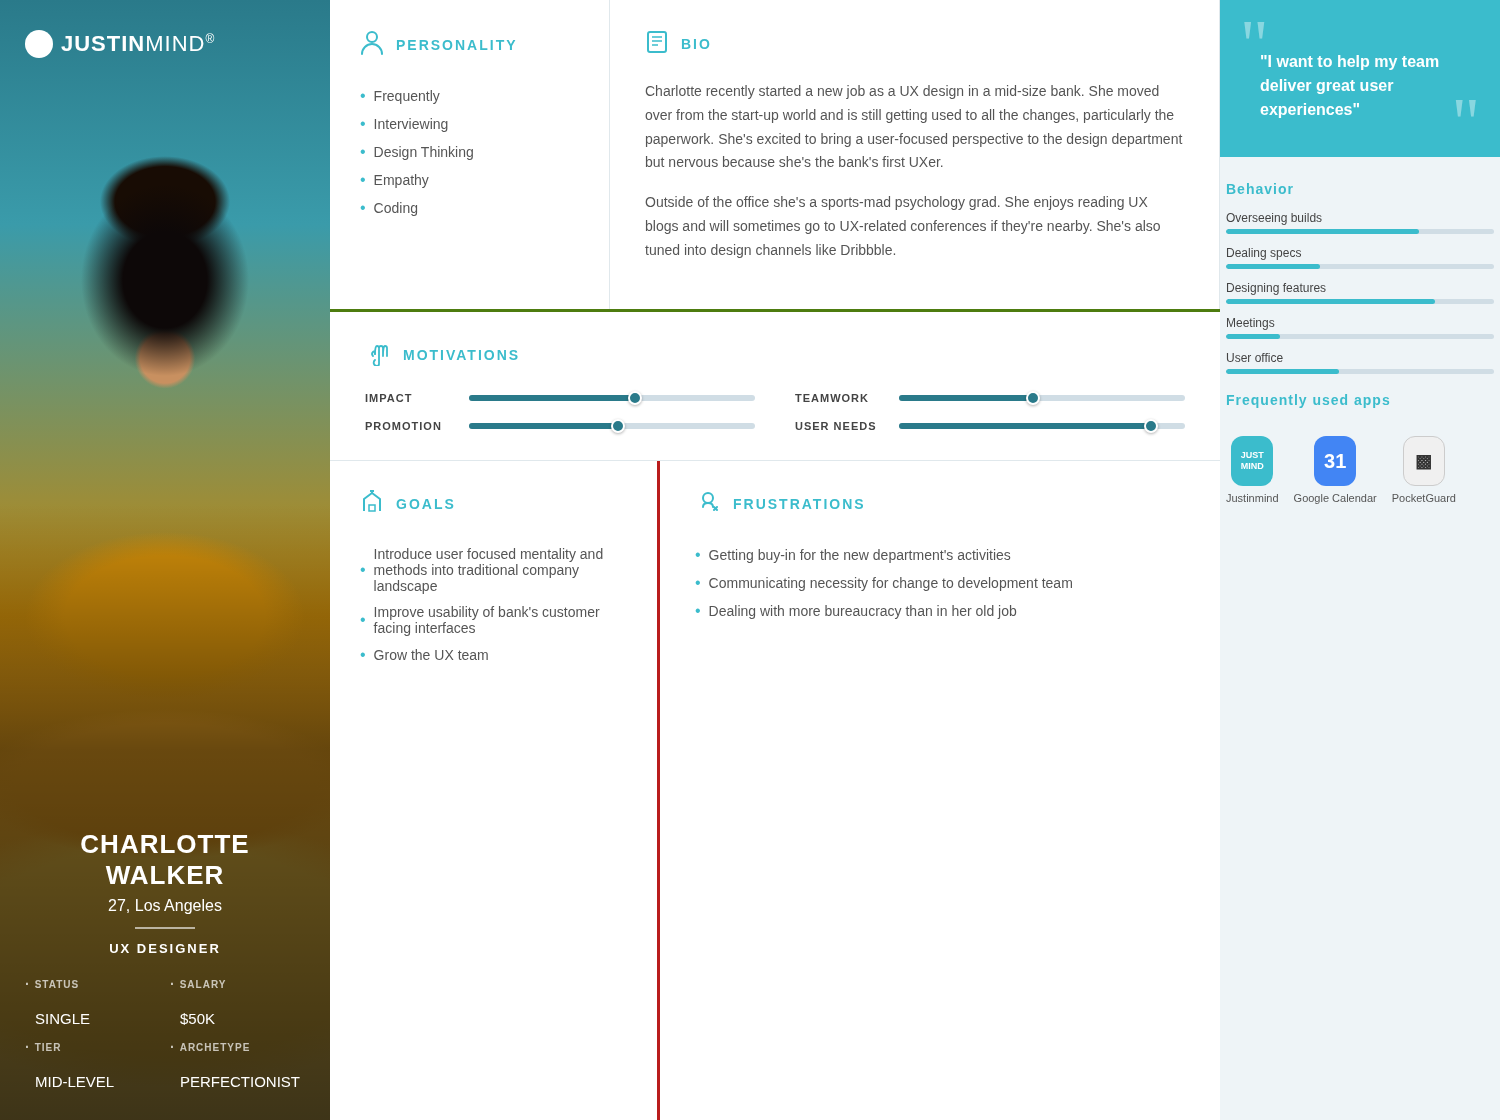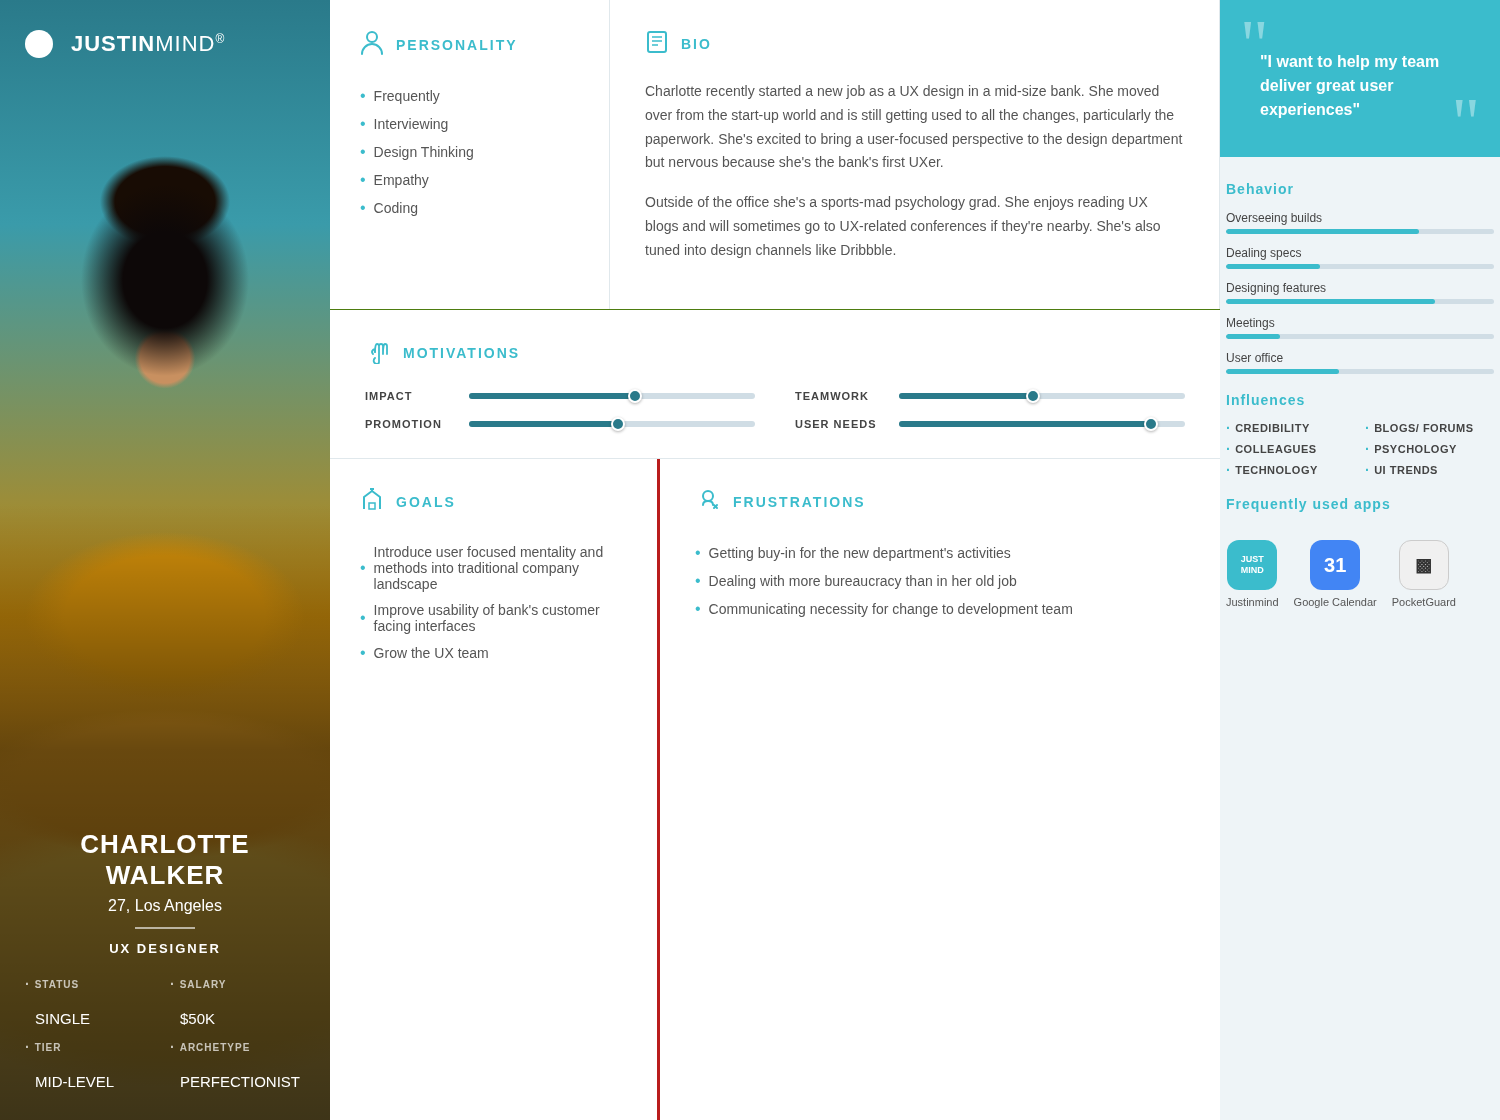--- a/index.html
+++ b/index.html
@@ -15,21 +15,21 @@
     .left-panel-bg {
       position: absolute; top: 0; left: 0; width: 100%; height: 100%;
       background: linear-gradient(to bottom, #2a7a8a 0%, #3a9baa 20%, #c4870a 55%, #e8a020 70%, #f5c040 85%, #f5d060 100%);
     }
     .left-panel-overlay {
       position: absolute; bottom: 0; left: 0; width: 100%; height: 55%;
       background: linear-gradient(to bottom, rgba(0,0,0,0) 0%, rgba(0,0,0,0.55) 40%, rgba(0,0,0,0.75) 100%);
     }
     .logo {
       position: absolute; top: 30px; left: 25px;
-      display: flex; align-items: center; gap: 18px;
+      display: flex; align-items: center; gap: 8px;
     }
     .logo-circle {
       width: 28px; height: 28px; border-radius: 50%; background: white;
     }
     .logo-text {
       color: white; font-size: 22px; font-weight: 300; letter-spacing: 1px;
     }
     .logo-text span { font-weight: 700; }
 
     .person-info {
@@ -67,21 +67,21 @@
 
     .main-content {
       flex: 1;
       display: flex;
       flex-direction: column;
     }
 
     
     .top-row {
       display: flex;
-      border-bottom: 1px solid #4d7c0f;
+      border-bottom: 3px solid #4d7c0f;
       background: white;
     }
 
     .personality-section {
       width: 280px;
       flex-shrink: 0;
       padding: 30px 30px;
       border-right: 1px solid #e0e8ec;
     }
 
@@ -186,21 +186,21 @@
     .apps-title {
       color: #3bbccc; font-size: 14px; font-weight: 700; letter-spacing: 1px; margin-bottom: 28px;
     }
     .apps-grid {
       display: flex; gap: 15px; align-items: flex-start;
     }
     .app-item {
       display: flex; flex-direction: column; align-items: center; gap: 6px;
     }
     .app-icon {
-      width: 50px; height: 50px; border-radius: 12px; display: flex; align-items: center; justify-content: center;
+      width: 42px; height: 50px; border-radius: 12px; display: flex; align-items: center; justify-content: center;
       font-size: 18px; font-weight: 700; color: white;
     }
     .app-icon.justinmind { background: #3bbccc; font-size: 10px; text-align: center; line-height: 1.2; }
     .app-icon.google { background: #4285f4; font-size: 20px; }
     .app-icon.pocketguard { background: white; border: 1px solid #ddd; color: #333; }
     .app-label {
       font-size: 11px; color: #555; text-align: center;
     }
 
     
@@ -427,22 +427,22 @@
             <circle cx="13" cy="9" r="5" stroke="#3bbccc" stroke-width="2" fill="none"></circle>
             <line x1="19" y1="18" x2="22" y2="21" stroke="#3bbccc" stroke-width="2" stroke-linecap="round"></line>
             <line x1="19" y1="21" x2="22" y2="18" stroke="#3bbccc" stroke-width="2" stroke-linecap="round"></line>
           </svg>
         </div>
         <div class="section-title">Frustrations</div>
       </div>
       <ul class="bullet-list">
 
       <li>Getting buy-in for the new department's activities</li>
+          <li>Communicating necessity for change to development team</li>
           <li>Dealing with more bureaucracy than in her old job</li>
-          <li>Communicating necessity for change to development team</li>
         </ul>
     </div>
 
   </div>
 
 </div>
 
 <div class="right-panel">
   <div class="quote-box">
     <div class="quote-mark-open">"</div>
@@ -479,32 +479,20 @@
     </div>
   </div>
         <div class="behavior-item">
     <div class="behavior-label">User office</div>
     <div class="behavior-bar-bg">
       <div class="behavior-bar-fill" style="width:42%"></div>
     </div>
   </div>
       </div>
 
-    <div class="influences-section">
-      <div class="influences-title">Influences</div>
-      <div class="influences-grid">
-
-      <div class="influence-item">CREDIBILITY</div>
-          <div class="influence-item">BLOGS/ FORUMS</div>
-          <div class="influence-item">COLLEAGUES</div>
-          <div class="influence-item">PSYCHOLOGY</div>
-          <div class="influence-item">TECHNOLOGY</div>
-          <div class="influence-item">UI TRENDS</div>
-        </div>
-    </div>
 
     <div class="apps-section">
       <div class="apps-title">Frequently used apps</div>
       <div class="apps-grid">
 
       <div class="app-item">
     <div class="app-icon justinmind" style="background:#3bbccc;color:white;font-size:9px;border:none">JUST<br>MIND</div>
     <div class="app-label">Justinmind</div>
   </div>
           <div class="app-item">

